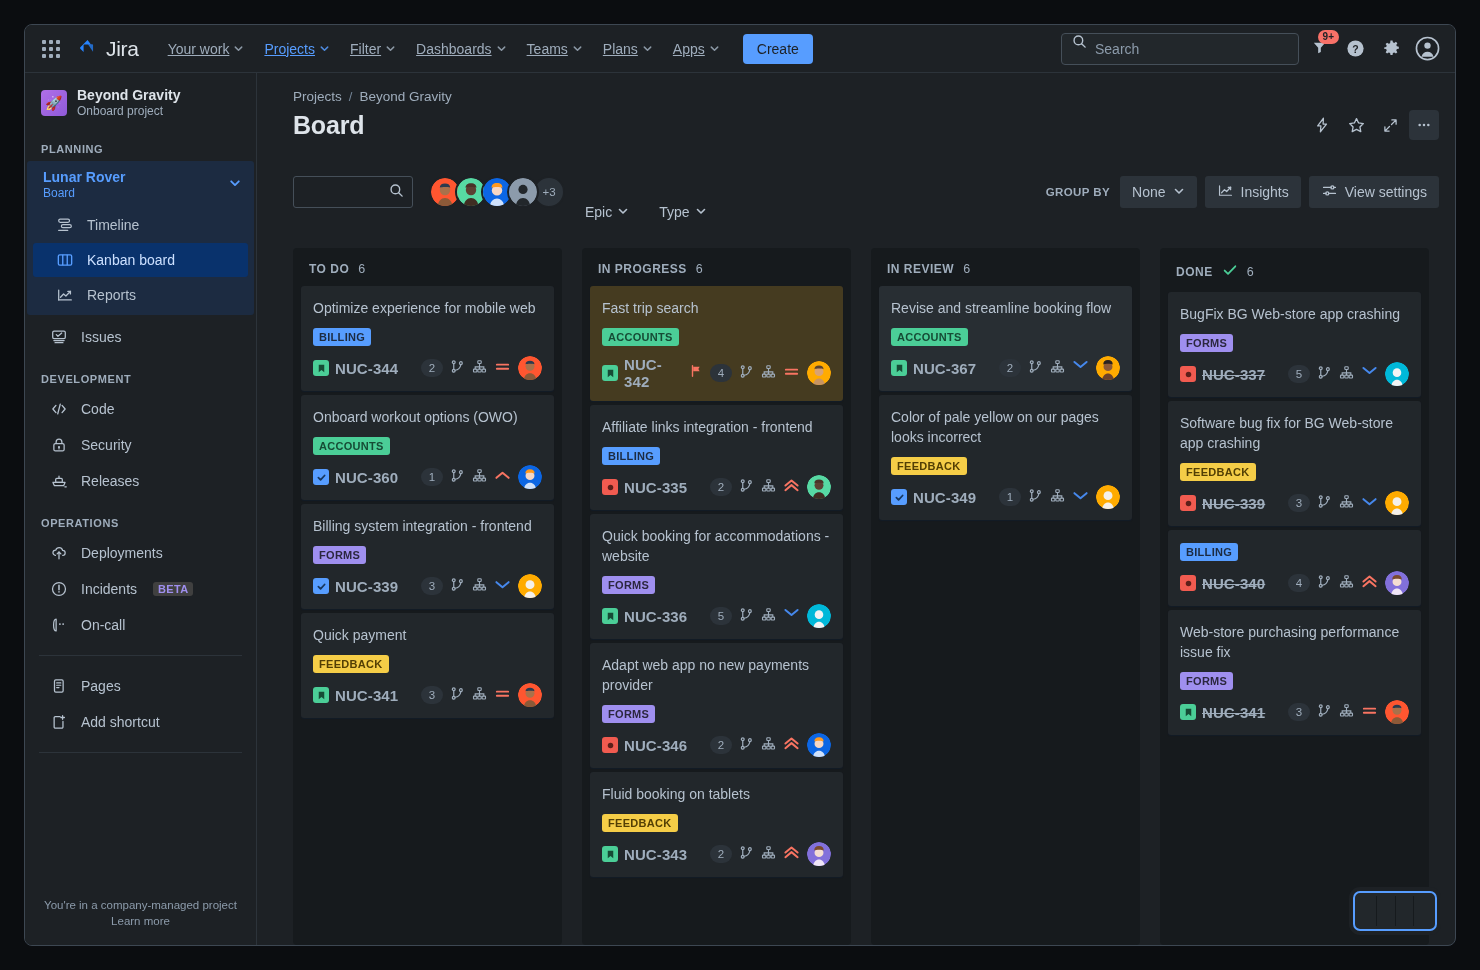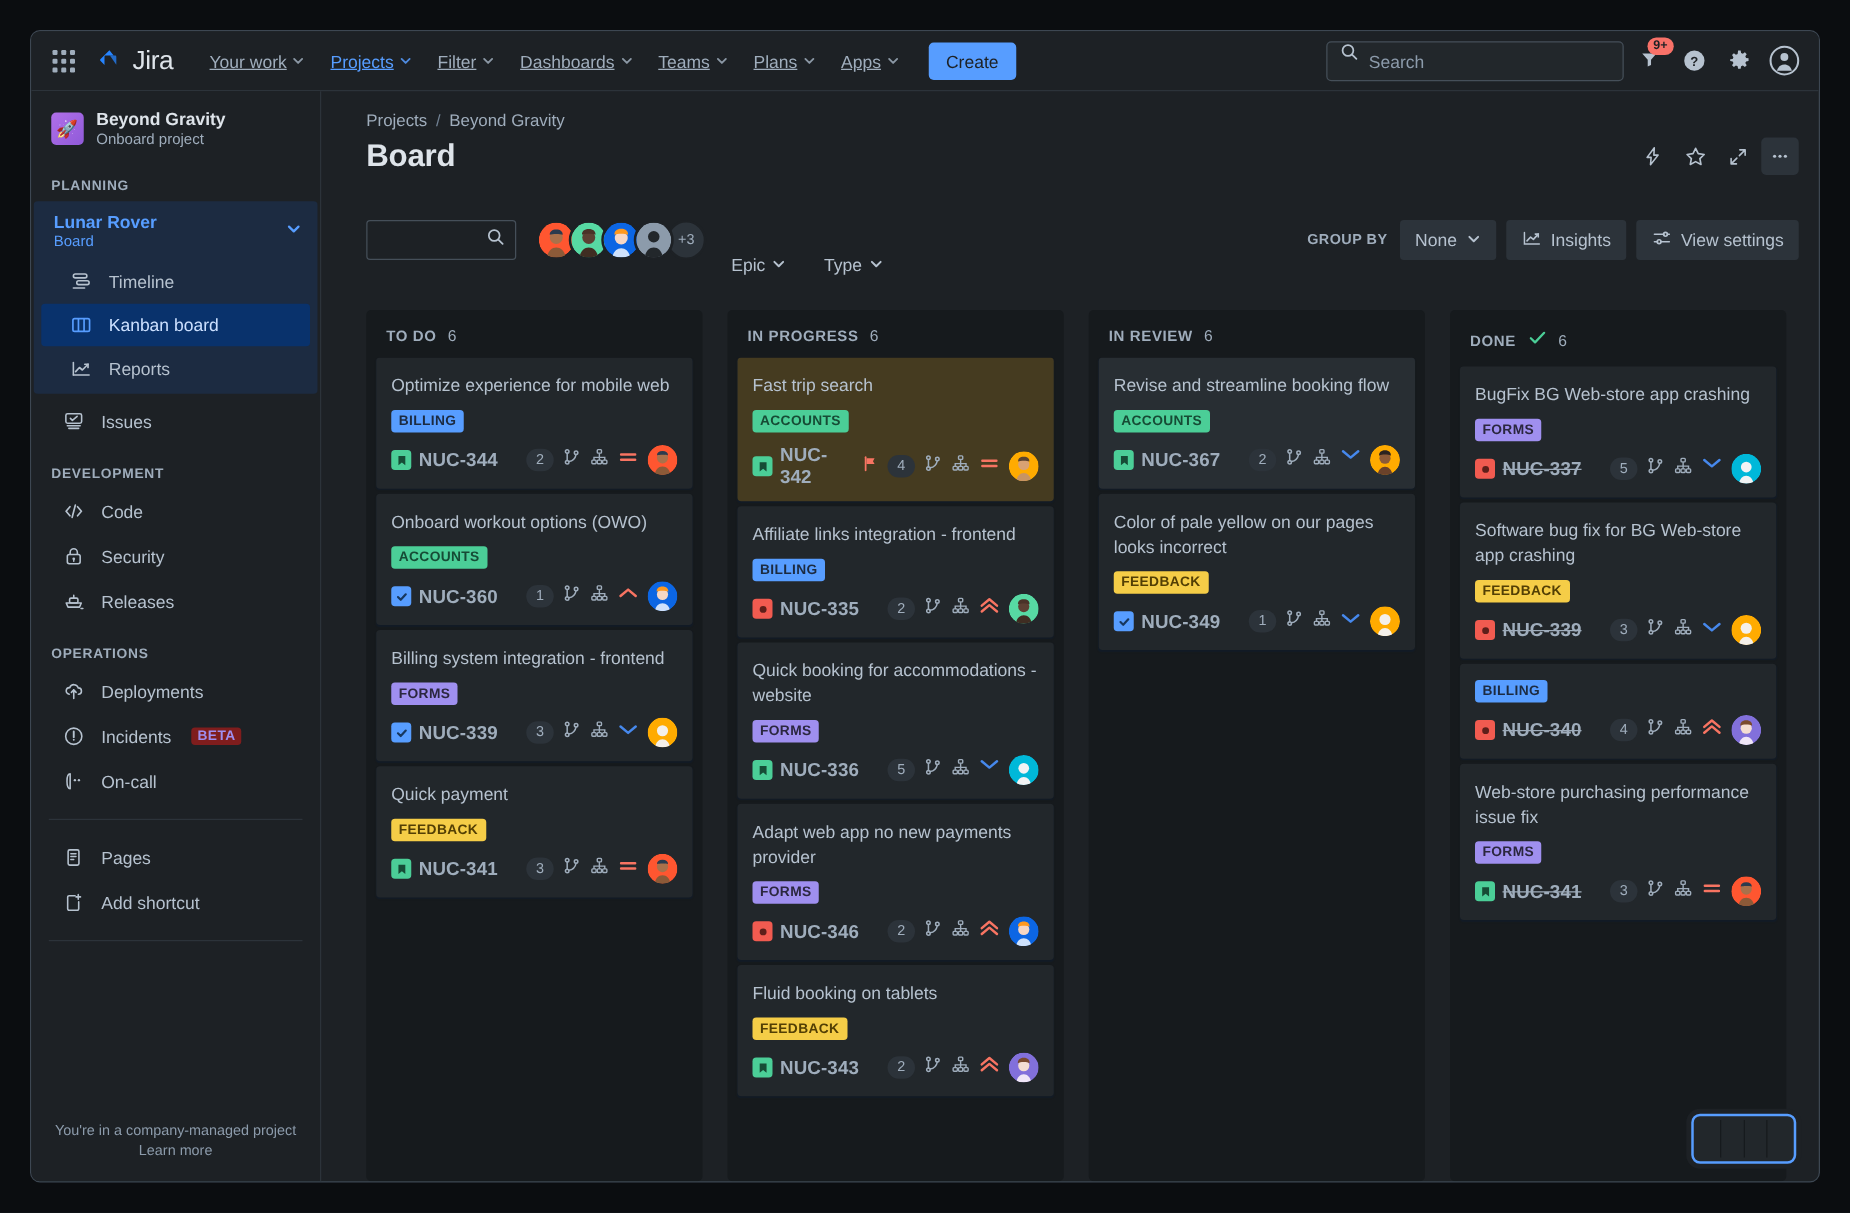--- a/index.html
+++ b/index.html
@@ -91,21 +91,21 @@
     color:#b6c2cf; font-size:14px; border-radius:3px; margin:1px 6px; position:relative;
   }
   .nav-row .lbl { line-height:18px; }
   .nav-row.selected { background:#09326c; color:#cce0ff; }
   .nav-row.selected::before {
     content:""; position:absolute; left:-16px; top:4px; bottom:4px; width:3px;
     background:#579dff; border-radius:2px;
   }
   .nav-row.plain { padding-left:16px; margin:1px 8px; }
   .ico { width:20px; height:20px; flex:0 0 20px; display:flex; align-items:center; justify-content:center;}
-  .beta-tag { background:#7f1d1d; color:#9f8fef; font-size:11px; font-weight:700; border-radius:3px; padding:1px 5px; margin-left:4px; letter-spacing:.3px;}
+  .beta-tag { background:#404040; color:#9f8fef; font-size:11px; font-weight:700; border-radius:3px; padding:1px 5px; margin-left:4px; letter-spacing:.3px;}
   .sb-divider { height:1px; background:#2c333a; margin:12px 14px; }
   .sb-foot { margin-top:auto; padding:0 14px 16px; text-align:center; }
   .sb-foot .l1 { color:#8c9bab; font-size:11.5px; line-height:16px; }
   .sb-foot .l2 { color:#8c9bab; font-size:11.5px; line-height:16px; }
 
   
   .main { flex:1; min-width:0; display:flex; flex-direction:column; padding:0 16px 0 36px; position:relative; overflow:hidden;}
   .crumbs { display:flex; align-items:center; gap:7px; margin-top:16px; }
   .crumb { color:#9fadbc; font-size:13.5px; cursor:pointer; }
   .crumb-sep { color:#738496; font-size:13px; }

